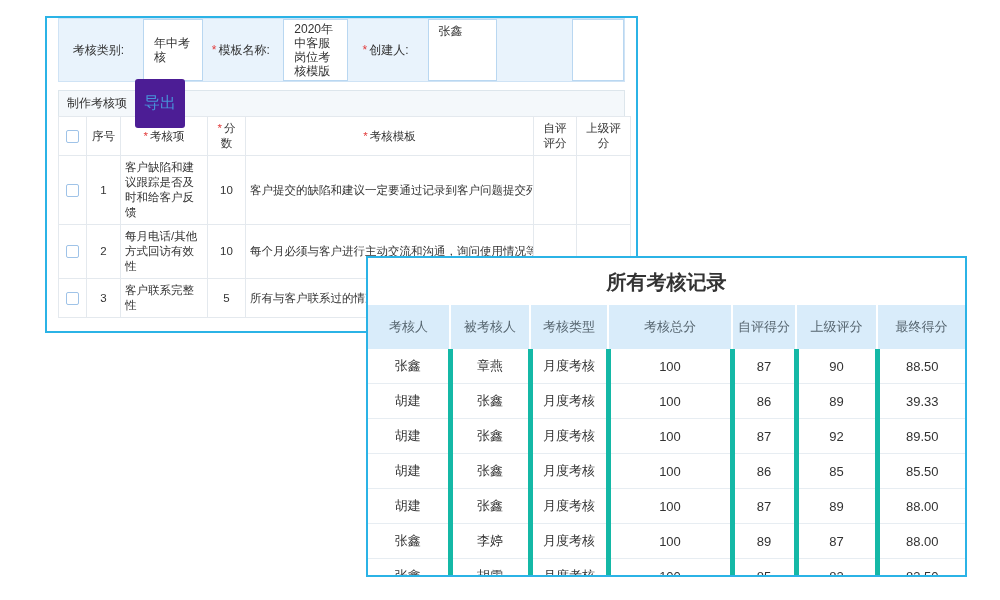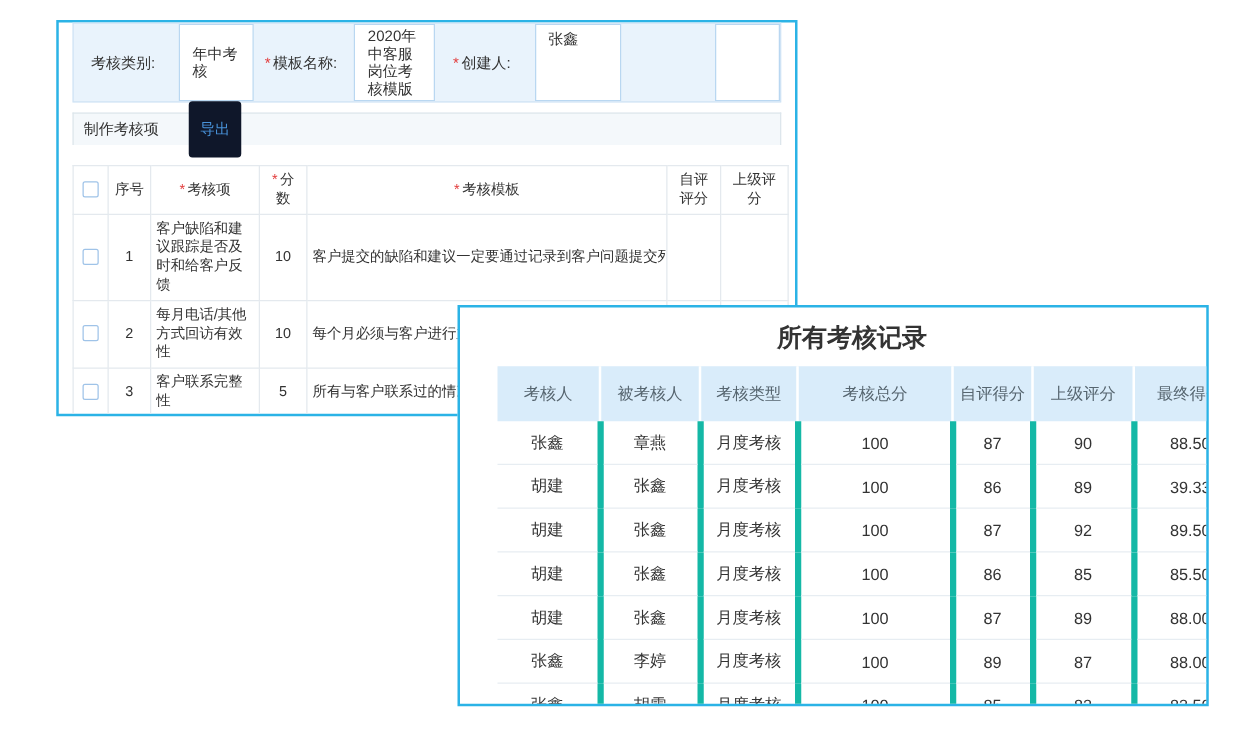--- a/index.html
+++ b/index.html
@@ -12,33 +12,33 @@
   #template-panel { left:45px; top:16px; width:593px; height:317px; z-index:1; font-size:12px; }
   #template-panel .p-title { text-align:center; font-weight:bold; font-size:17px; padding:10px 0 8px 0; color:#333; }
 
   .form-strip { margin:0 11px; display:flex; border:1px solid #cfe3f5; background:#e9f3fc; min-height:41px; }
   .form-cell { display:flex; align-items:center; }
   .form-label { justify-content:center; padding-right:5px; color:#333; }
   .form-input { background:#fff; border:1px solid #b9d7f1; padding:2px 10px; line-height:14px; }
   .req { color:#e23b3b; margin-right:2px; }
 
   .toolbar { margin:8px 11px 0 11px; background:#f4f8fb; border:1px solid #dde6ec; border-bottom:none;
-    padding:4px 8px; display:flex; align-items:center; gap:24px; height:26px; }
-  .export-btn { background:#0f172a; color:#4892d9; border:none; border-radius:3px;
-    font-size:12px; padding:14px 9px; cursor:pointer; font-family:inherit; }
-
-  .items-table { margin:16px 11px; border-collapse:collapse; width:572px; table-layout:fixed; font-size:11.5px; }
+    padding:4px 8px; display:flex; align-items:center; gap:8px; height:26px; }
+  .export-btn { background:#4c1d95; color:#4892d9; border:none; border-radius:3px;
+    font-size:16px; padding:14px 9px; cursor:pointer; font-family:inherit; }
+
+  .items-table { margin:0 11px; border-collapse:collapse; width:572px; table-layout:fixed; font-size:11.5px; }
   .items-table th, .items-table td { border:1px solid #e4e9ee; padding:4px 4px; text-align:center; line-height:15px; vertical-align:middle; color:#333; }
   .items-table th { font-weight:normal; }
   .col-item-txt { text-align:left !important; }
   .col-desc-txt { text-align:left !important; white-space:nowrap; overflow:hidden; }
   .cbx { width:13px; height:13px; border:1px solid #9fc3e8; border-radius:2px; background:#fff; display:inline-block; vertical-align:middle; }
 
   
-  #records-panel { left:366px; top:244px; width:601px; height:321px; z-index:2; font-size:13px;padding-left:30px; }
+  #records-panel { left:366px; top:256px; width:601px; height:321px; z-index:2; font-size:13px; }
   #records-panel .p-title { text-align:center; font-weight:bold; font-size:20px; padding:11px 0 9px 0; color:#333; }
 
   .records-table { border-collapse:collapse; width:597px; table-layout:fixed; }
   .records-table th { background:#d9ecfa; color:#56656f; font-weight:normal; padding:6px 4px;
     border-left:2px solid #fff; line-height:16px; height:44px; }
   .records-table th:first-child { border-left:none; }
   .records-table td { text-align:center; padding:8px 4px; border-bottom:1px solid #e7edf2;
     border-left:5px solid #14b8a6; height:34px; color:#333; }
   .records-table td:first-child { border-left:none; }
 </style>

